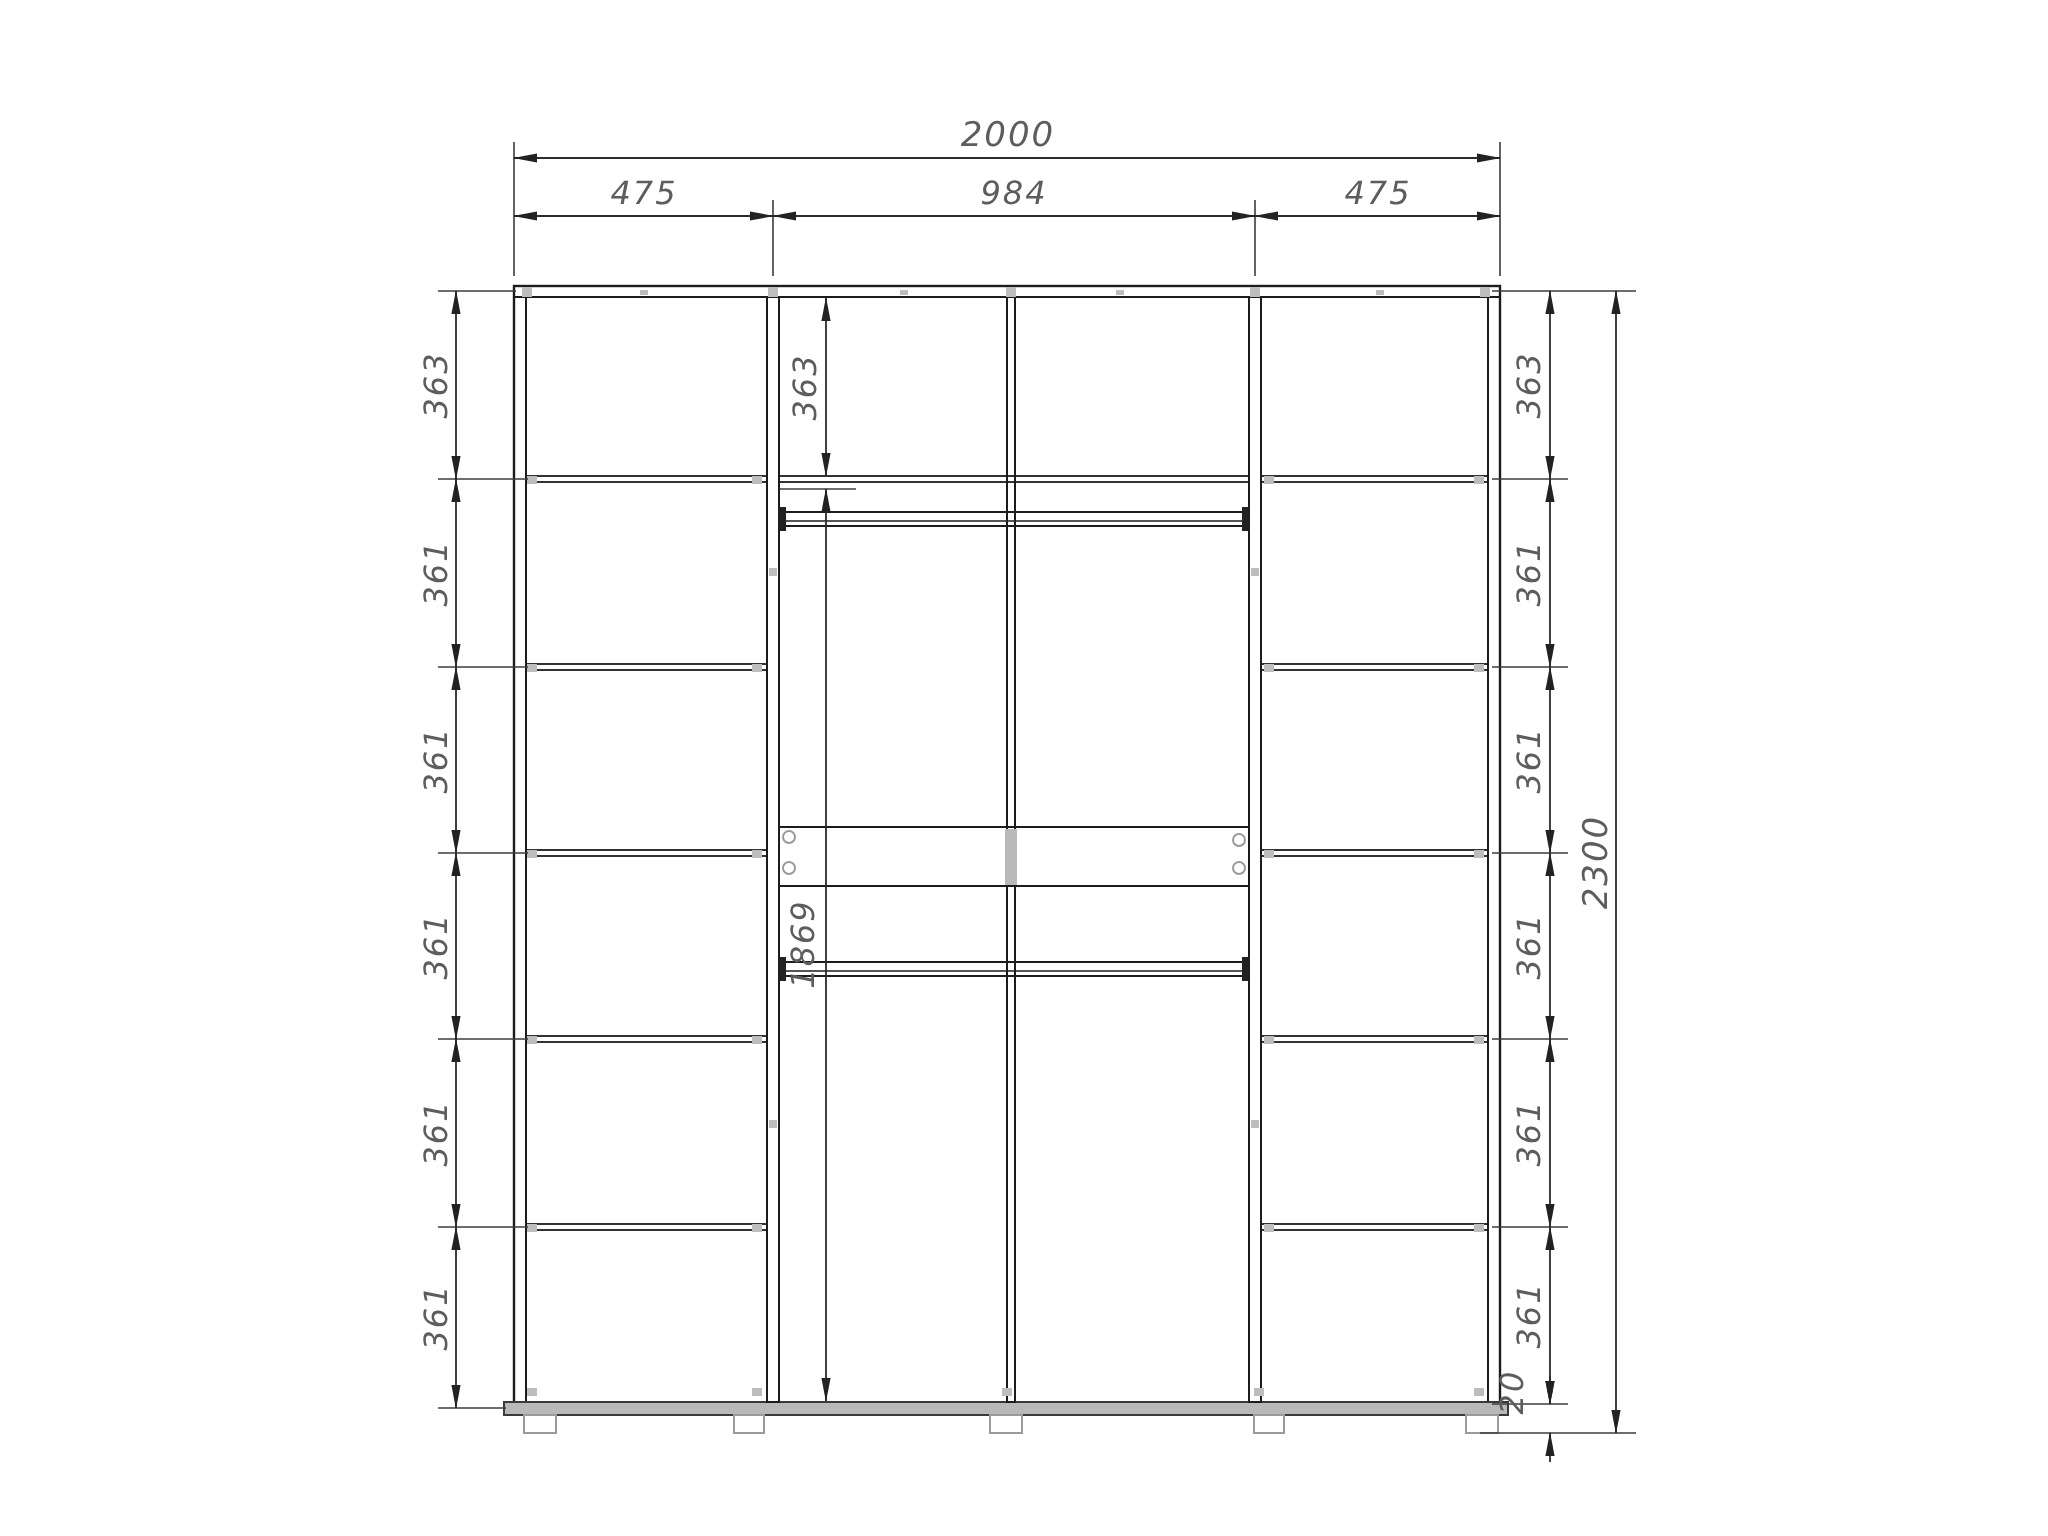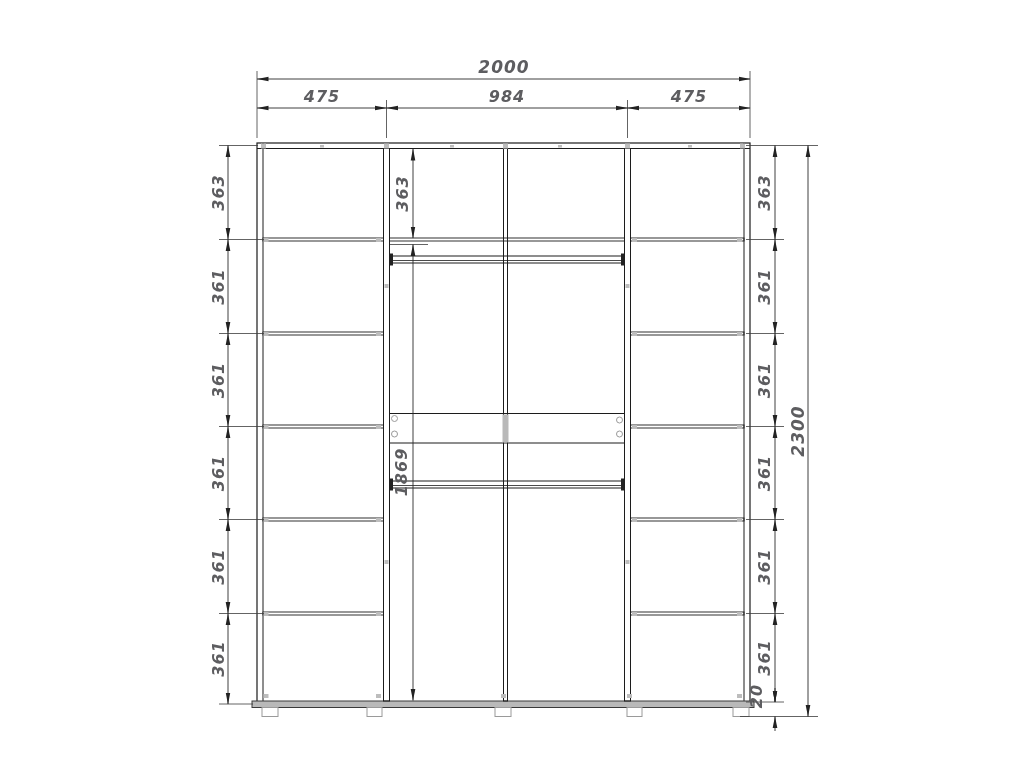--- a/index.html
+++ b/index.html
@@ -1,16 +1,16 @@
 <!DOCTYPE html>
 <html><head>
 <meta charset="utf-8">
 <style>
   html,body{margin:0;padding:0;background:#ffffff;}
-  .stage{position:relative;width:936px;height:768px;background:#ffffff;overflow:hidden;font-weight:bold;}
+  .stage{position:relative;width:936px;height:768px;background:#ffffff;overflow:hidden;}
   svg{display:block;}
   .dim-text{
     font-family:"DejaVu Sans",sans-serif;
     font-style:italic;
     fill:#5d5d60;
     letter-spacing:1px;
   }
   .t16{font-size:16px;}
   .t17{font-size:17px;}
 </style>

